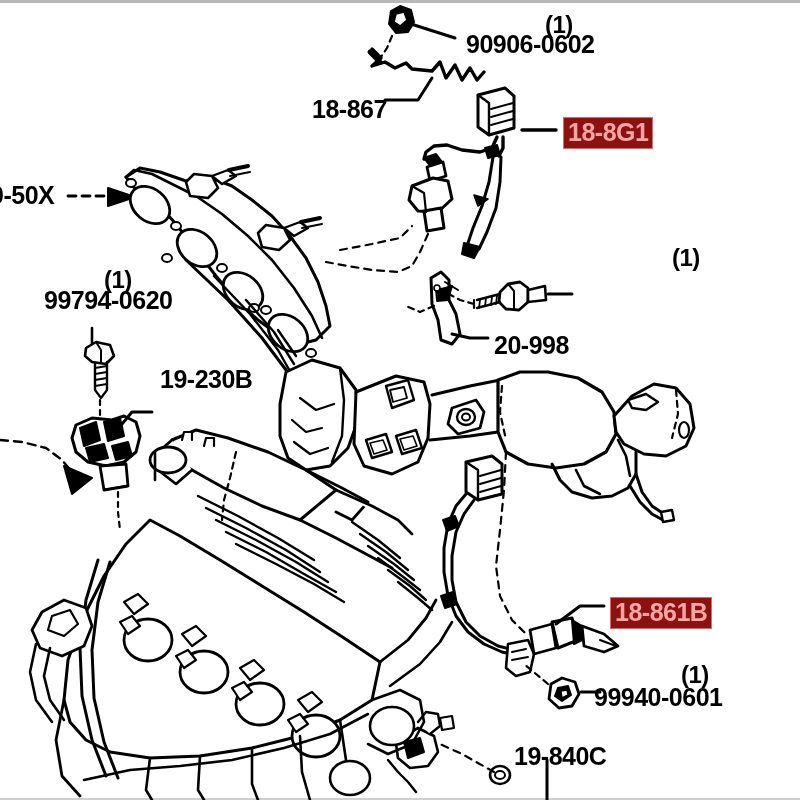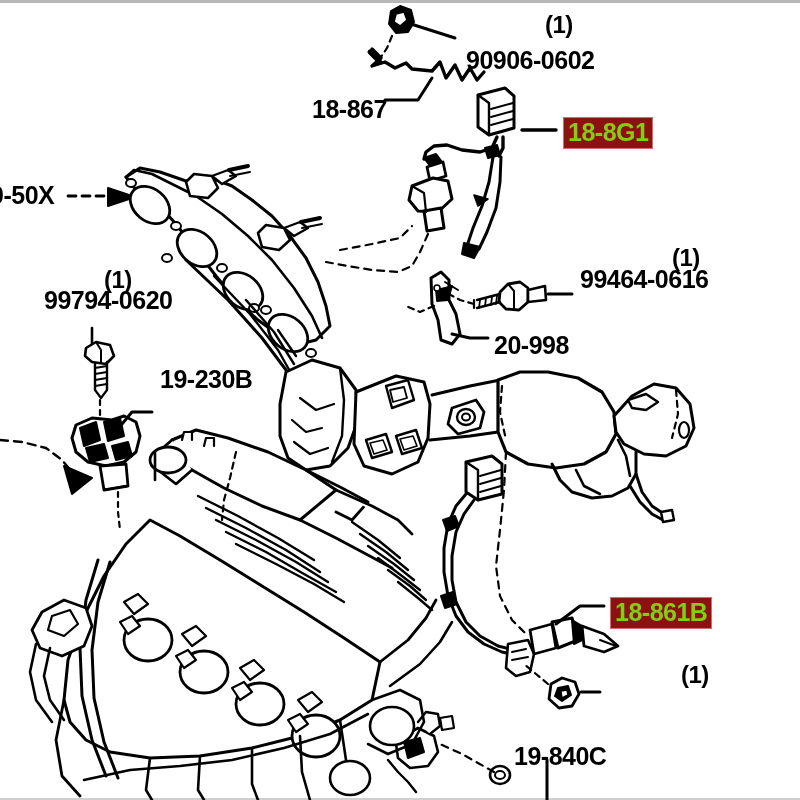--- a/index.html
+++ b/index.html
@@ -43,21 +43,21 @@
   }
   .lbl-part {
     font-size: 25px;
   }
   .lbl-qty {
     font-size: 24px;
   }
   .hl {
     position: absolute;
     background: #8c1212;
-    color: #84cc16;
+    color: #fca5a5;
     font-family: "Liberation Sans", sans-serif;
     font-weight: bold;
     font-size: 25px;
     letter-spacing: -0.5px;
     line-height: 1;
     padding: 2px 4px 3px 4px;
     border: 1px solid #d86c6c;
     white-space: nowrap;
   }
 </style>
@@ -398,28 +398,28 @@
         <path d="M372 700 L400 690 L420 700 L424 722 L412 744 L388 754 L368 744" stroke-width="2.6"></path>
       </g>
 
       <path d="M118 492 L118 512 L120 530" stroke-width="2.2" stroke-dasharray="5 5"></path>
       <path d="M236 452 L230 478 L224 500 L222 520" stroke-width="2.2" stroke-dasharray="6 5"></path>
 
     </g>
   </svg>
 
   <div class="lbl lbl-qty" style="left:545px;  top:13px;">(1)</div>
-  <div class="lbl lbl-part" style="left:466px;  top:32px;margin-top:16px;">90906-0602</div>
+  <div class="lbl lbl-part" style="left:466px;  top:32px;">90906-0602</div>
   <div class="lbl lbl-part" style="left:312px;  top:97px;text-align:center;">18-867</div>
   <div class="lbl lbl-part" style="left:-10px;  top:183px;">0-50X</div>
   <div class="lbl lbl-qty" style="left:672px;  top:246px;">(1)</div>
-  <div class="lbl lbl-part" style="left:580px;  top:267px;">99464-0616</div>
   <div class="lbl lbl-qty" style="left:104px;  top:268px;">(1)</div>
   <div class="lbl lbl-part" style="left:44px;   top:288px;">99794-0620</div>
   <div class="lbl lbl-part" style="left:494px;  top:333px;">20-998</div>
   <div class="lbl lbl-part" style="left:160px;  top:367px;">19-230B</div>
   <div class="lbl lbl-qty" style="left:681px;  top:663px;">(1)</div>
+  <div class="lbl lbl-part" style="left:594px;  top:685px;">99940-0601</div>
   <div class="lbl lbl-part" style="left:514px;  top:744px;">19-840C</div>
 
   <div class="hl" style="left:563px; top:117px;">18-8G1</div>
   <div class="hl" style="left:610px; top:597px;">18-861B</div>
 
 </div>
 
 </body></html>

